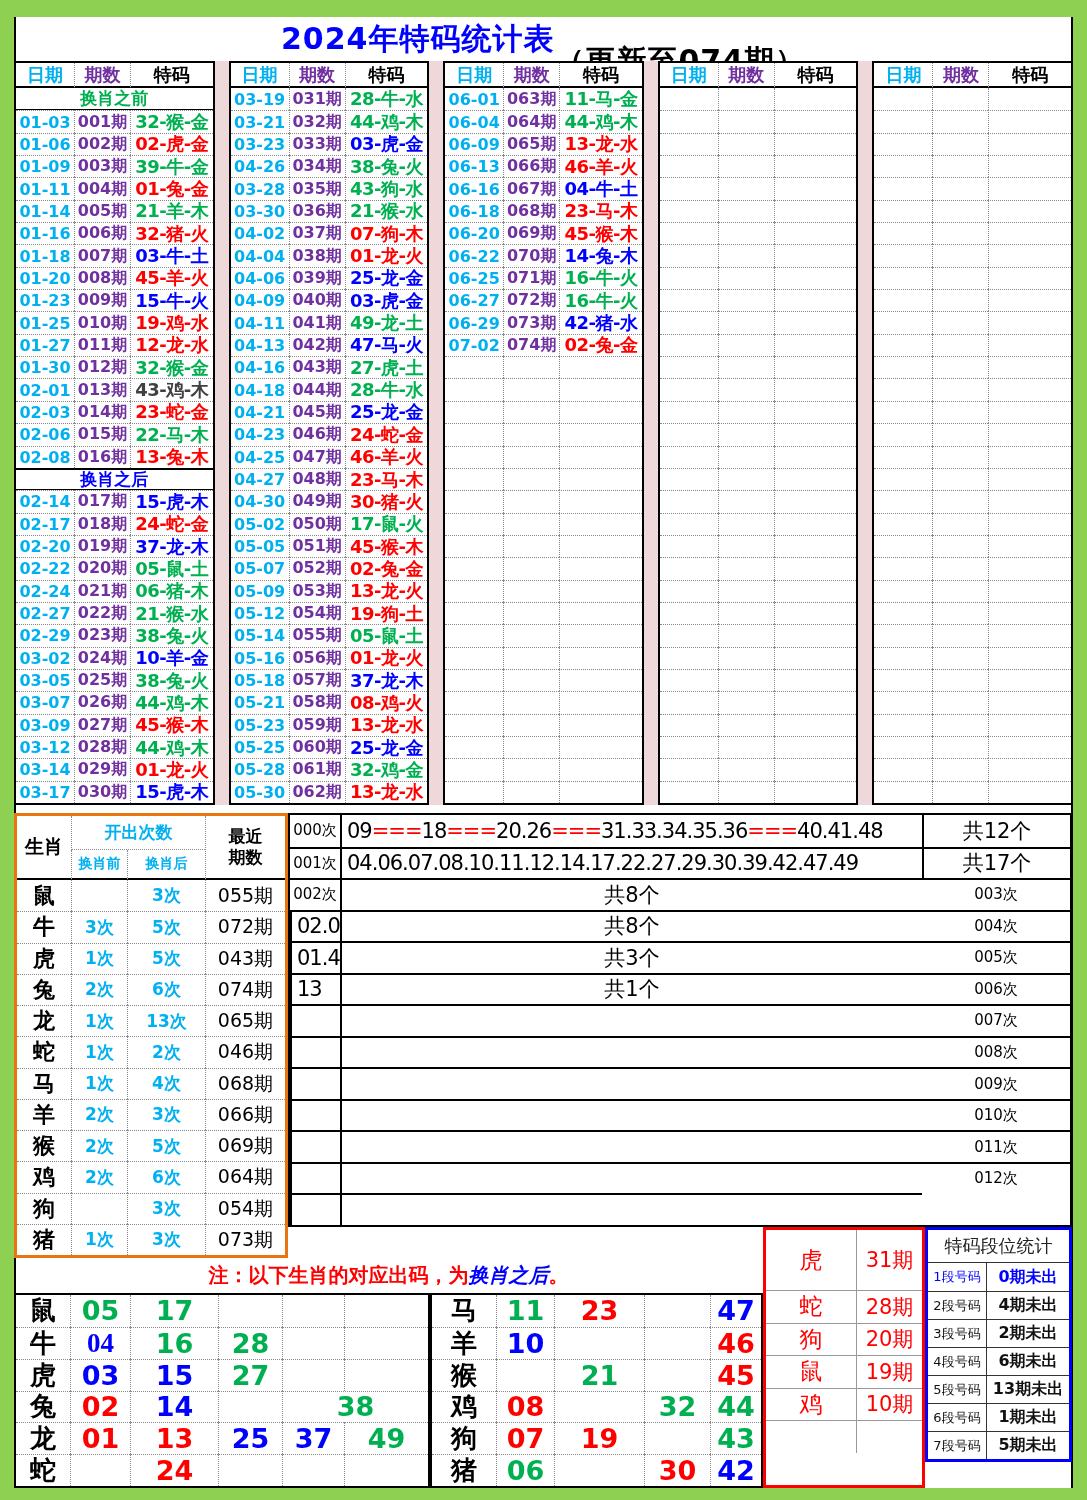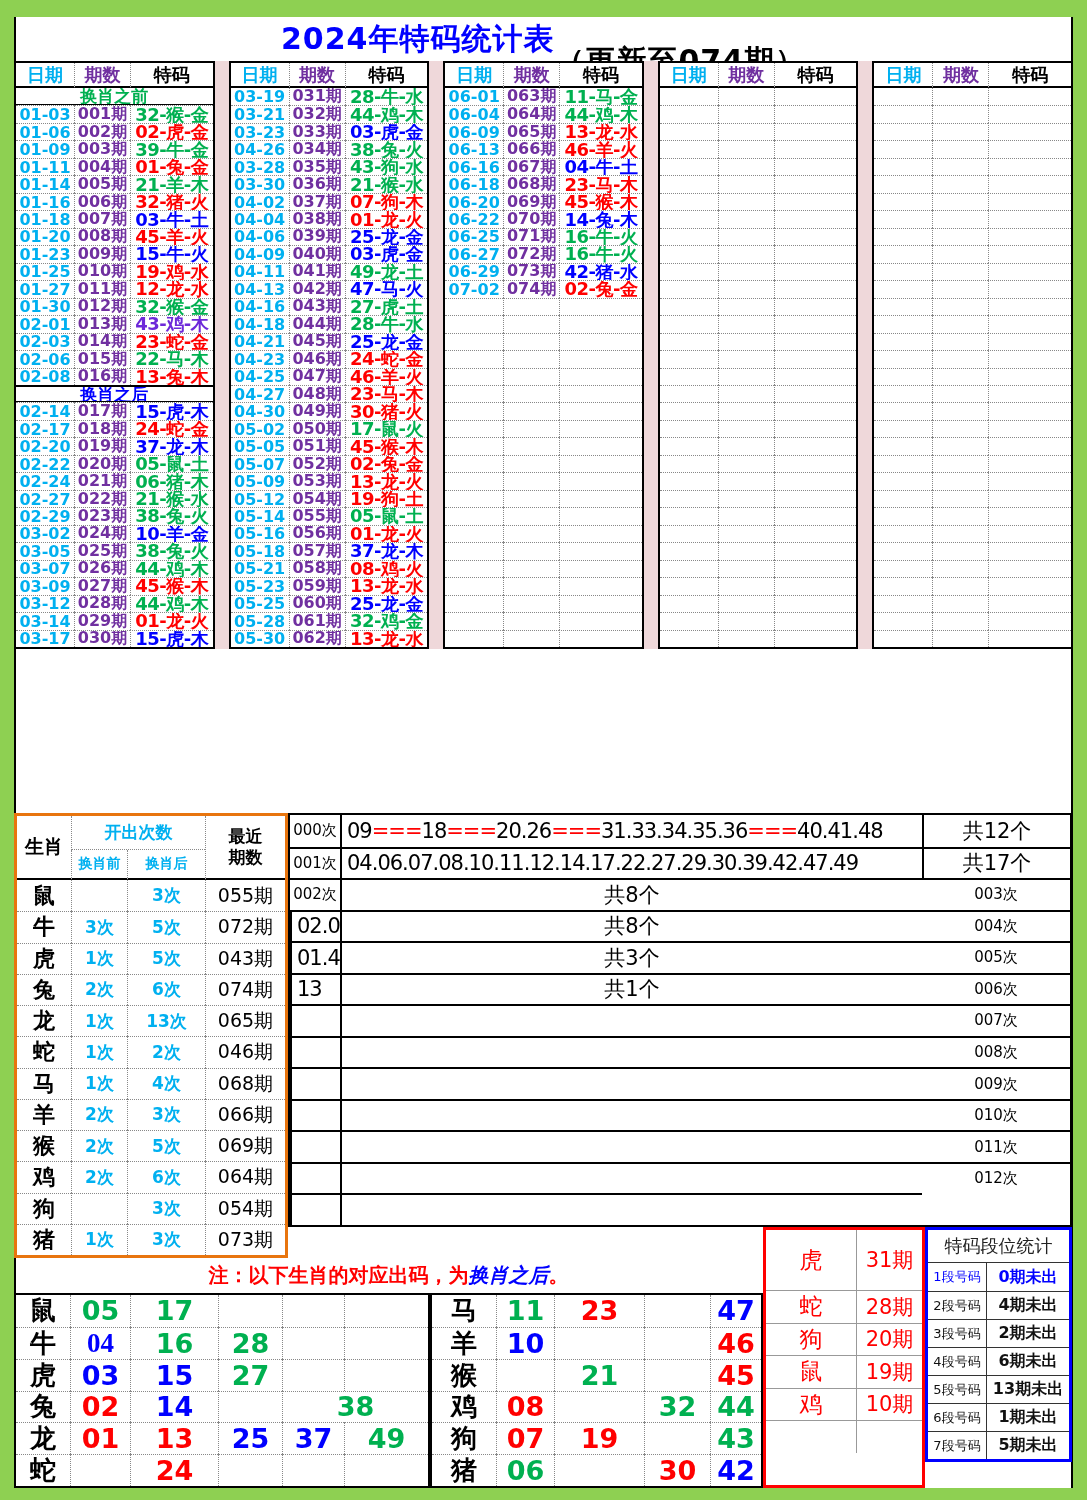--- a/index.html
+++ b/index.html
@@ -4,21 +4,21 @@
 <style>
   html,body{margin:0;padding:0;}
   *{box-sizing:border-box;}
   .canvas{position:relative;width:1087px;height:1500px;background:#8ed052;font-family:"DejaVu Sans",sans-serif;overflow:hidden;}
   .inner{position:absolute;left:14px;top:17px;width:1059px;height:1471px;background:#ffffff;border-left:2px solid #000;border-right:2px solid #000;}
   
   .title{position:absolute;left:14px;top:17px;width:1059px;height:44px;display:flex;align-items:center;justify-content:center;font-size:30px;font-weight:bold;letter-spacing:1px;}
   .t-main{color:#0000ff;}
   .t-suffix{color:#000000;margin-top:44px;}
   
-  .top-table{position:absolute;left:14px;top:61px;width:1059px;height:588px;display:flex;border-radius:6px;}
+  .top-table{position:absolute;left:14px;top:61px;width:1059px;height:744px;display:flex;border-radius:6px;}
   .tgroup{flex:1 1 0;display:grid;grid-template-columns:58px 56px 1fr;grid-template-rows:25px repeat(32,1fr);border:2px solid #000;background:#fff;}
   .pink-sep{width:14px;flex:0 0 14px;background:#efd8da;}
   .tc{display:flex;align-items:center;justify-content:center;overflow:hidden;white-space:nowrap;border-top:1px dotted #888;border-left:1px dotted #888;}
   .tc.c1{border-left:none;}
   .tc.no-top{border-top:none;}
   .th{border-top:none;border-bottom:2px solid #000;font-weight:bold;font-size:18px;}
   .th.c1{border-left:none;}
   .date-h{color:#00b0f0;}
   .period-h{color:#7030a0;}
   .code-h{color:#000;}
@@ -121,21 +121,21 @@
         <div class="tc period-c">010期</div>
         <div class="tc code-c" style="color: rgb(255, 0, 0);">19-鸡-水</div>
         <div class="tc date-c c1">01-27</div>
         <div class="tc period-c">011期</div>
         <div class="tc code-c" style="color: rgb(255, 0, 0);">12-龙-水</div>
         <div class="tc date-c c1">01-30</div>
         <div class="tc period-c">012期</div>
         <div class="tc code-c" style="color: rgb(0, 176, 80);">32-猴-金</div>
         <div class="tc date-c c1">02-01</div>
         <div class="tc period-c">013期</div>
-        <div class="tc code-c" style="color: #6d28d9;">43-鸡-木</div>
+        <div class="tc code-c" style="color: #404040;">43-鸡-木</div>
         <div class="tc date-c c1">02-03</div>
         <div class="tc period-c">014期</div>
         <div class="tc code-c" style="color: rgb(255, 0, 0);">23-蛇-金</div>
         <div class="tc date-c c1">02-06</div>
         <div class="tc period-c">015期</div>
         <div class="tc code-c" style="color: rgb(0, 176, 80);">22-马-木</div>
         <div class="tc date-c c1">02-08</div>
         <div class="tc period-c">016期</div>
         <div class="tc code-c" style="color: rgb(255, 0, 0);">13-兔-木</div>
         <div class="tc section-row" style="color: rgb(0, 0, 255);">换肖之后</div>

